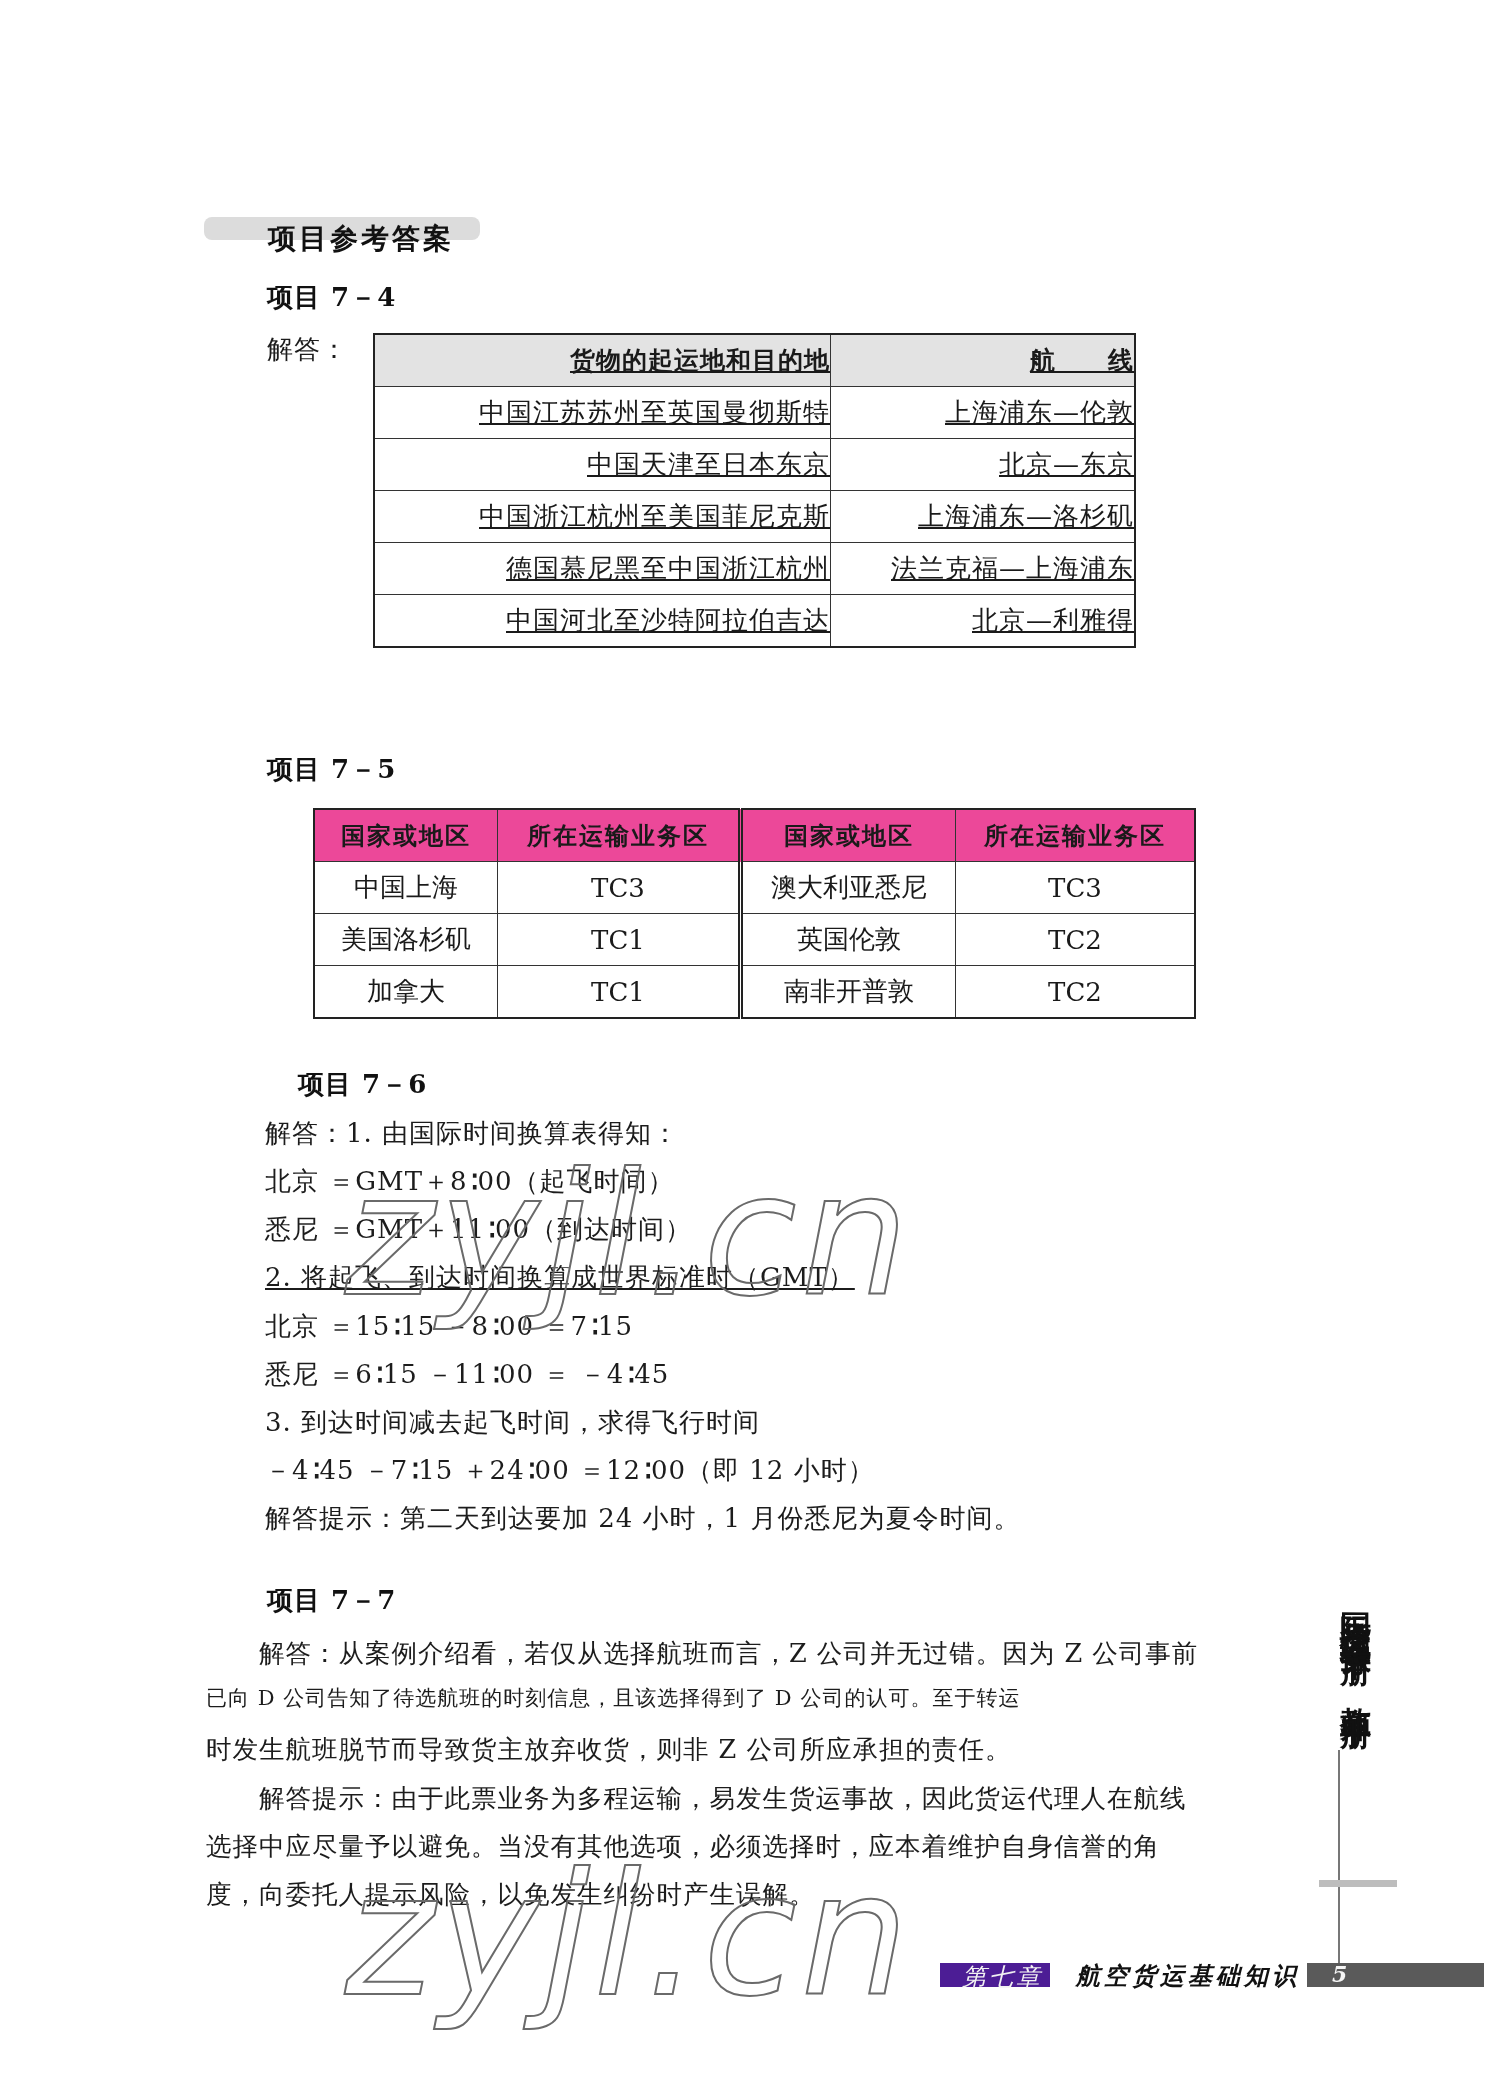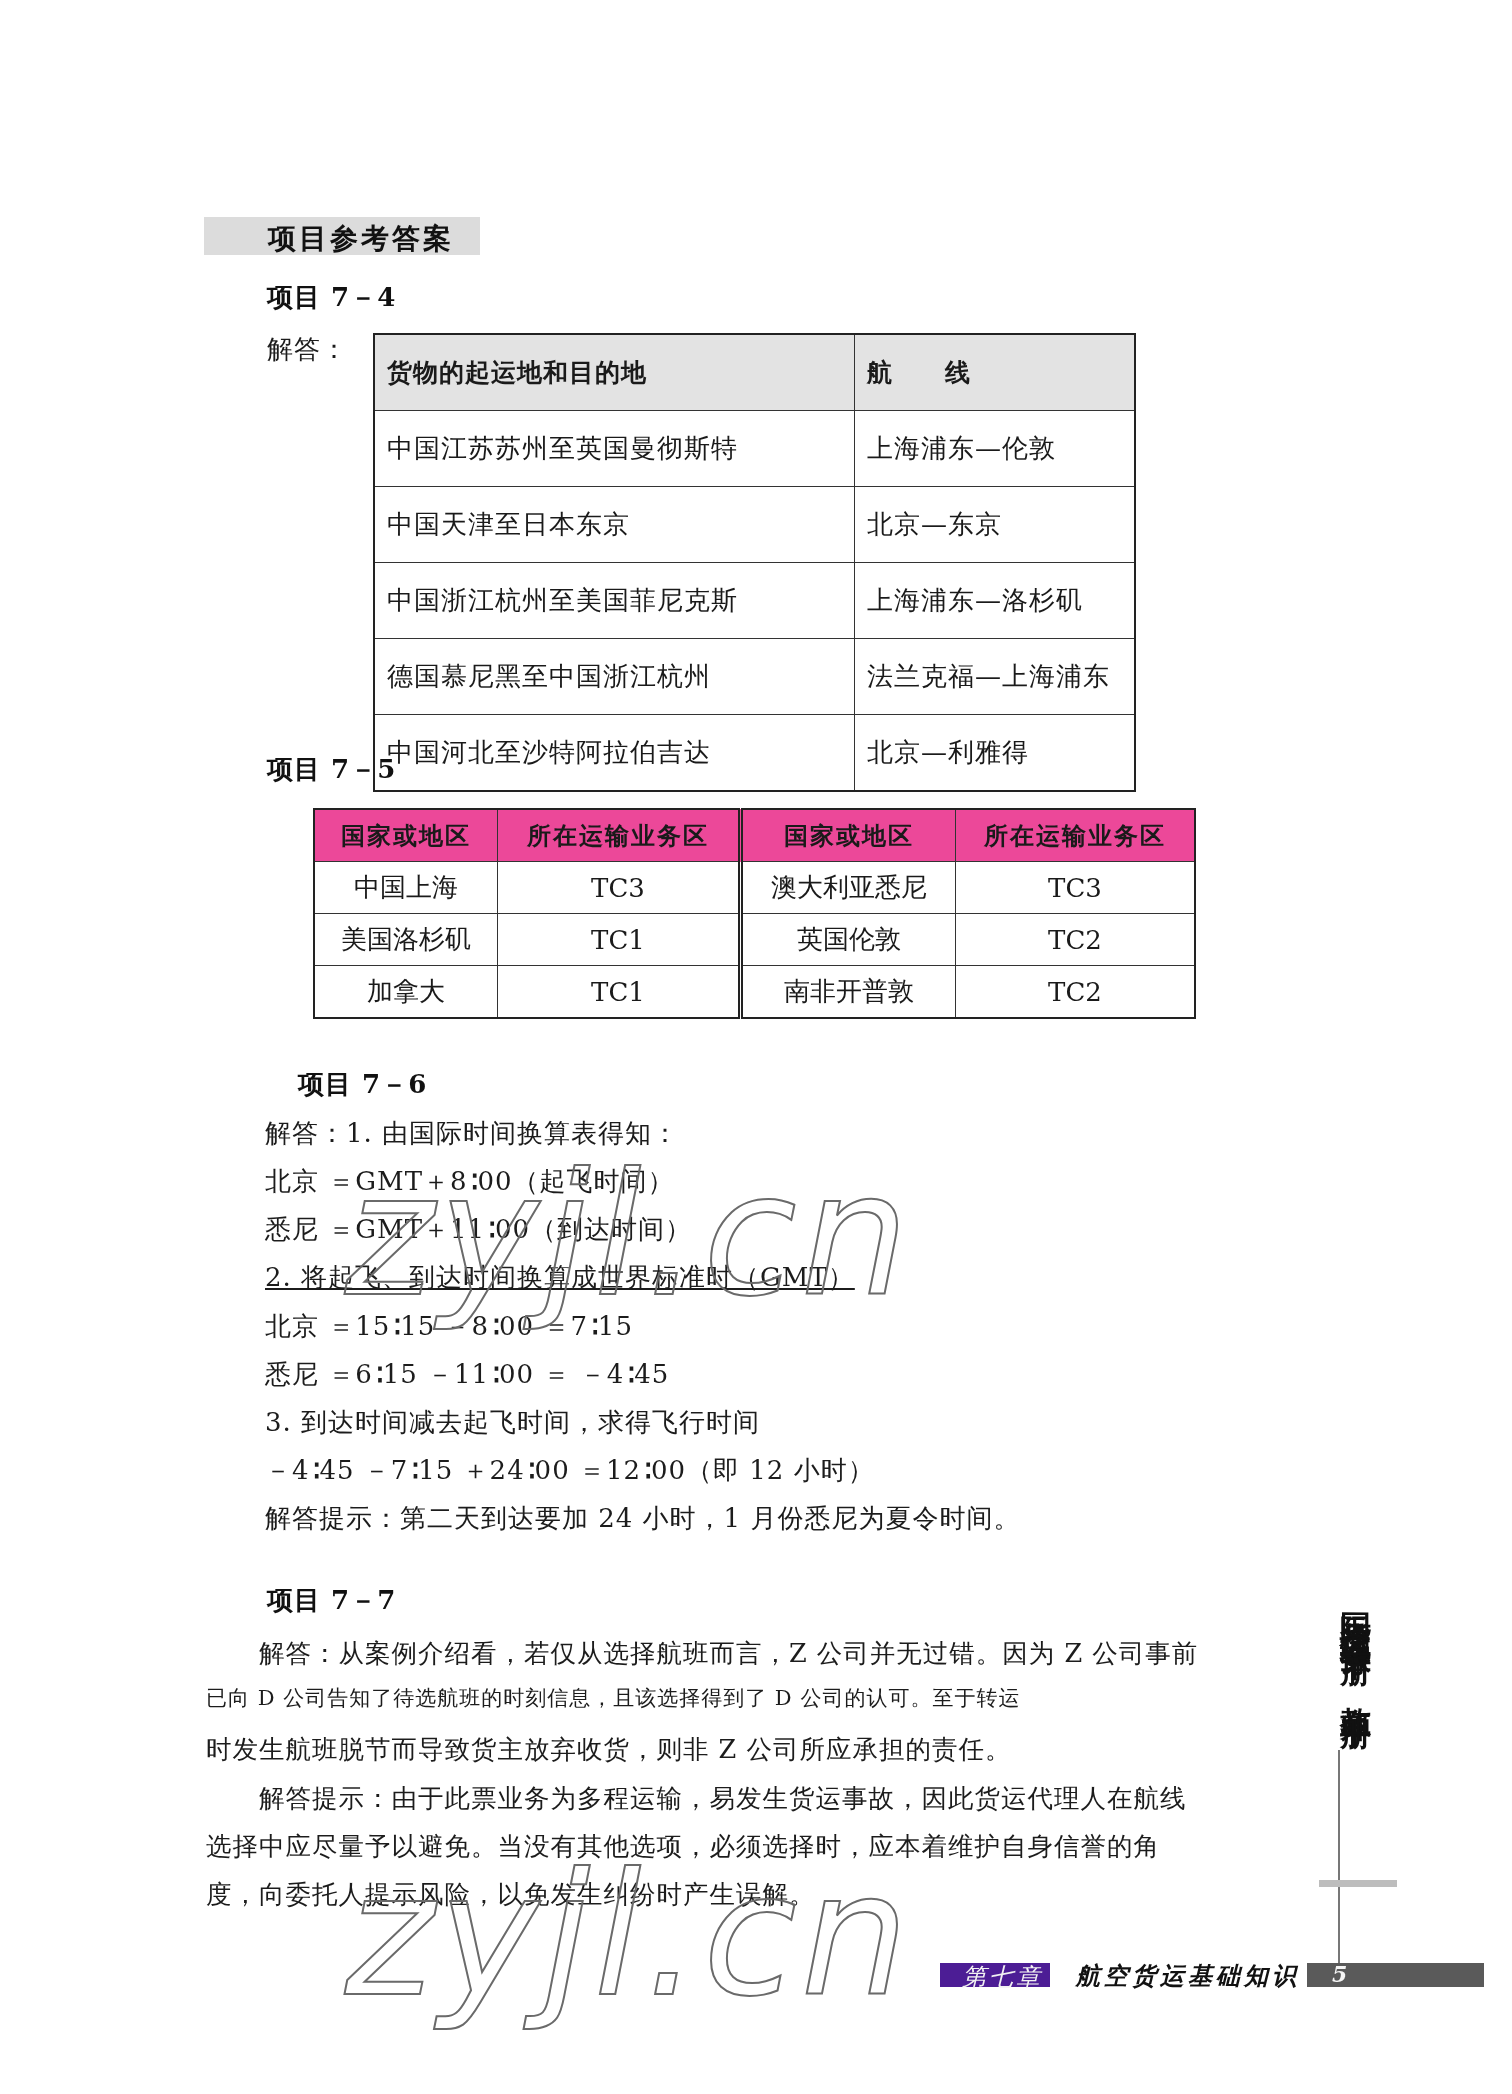--- a/index.html
+++ b/index.html
@@ -2,36 +2,37 @@
 <html><head>
 <meta charset="utf-8">
 <style>
   html, body { margin:0; padding:0; }
   body {
     width:1512px; height:2094px; background:#ffffff; position:relative; overflow:hidden;
     font-family:"DejaVu Serif","Liberation Serif",serif; color:#1a1a1a;
   }
   .abs { position:absolute; }
   .section-bar {
-    left:204px; top:217px; width:276px; height:38px; background:#dcdcdc;
+    left:204px; top:217px; width:276px; height:23px; background:#dcdcdc;border-radius:8px;
   }
   .section-bar span {
     position:absolute; left:64px; top:3px; font-family:"DejaVu Sans","Liberation Sans",sans-serif;
     font-size:28px; letter-spacing:3px; font-weight:bold; color:#111;
   }
   .heading {
     font-family:"DejaVu Serif","Liberation Serif",serif; font-weight:bold; font-size:26px; color:#111;
     letter-spacing:1px;
   }
   .body-text { font-size:26px; letter-spacing:1px; white-space:nowrap; color:#1c1c1c; }
   table { border-collapse:collapse; position:absolute; }
   .t1 { left:373px; top:333px; width:763px; border:2px solid #222; }
   .t1 td, .t1 th {
-    border:1.5px solid #333; text-align:left; font-size:26px; height:51px; padding:12px; font-weight:normal;
+    border:1.5px solid #333; text-align:right; font-size:26px; height:51px; padding:0; font-weight:normal;
     letter-spacing:1px;
+    text-decoration:underline;
   }
   .t1 th { background:#e3e3e3; font-family:"DejaVu Sans","Liberation Sans",sans-serif; font-weight:bold; font-size:25px; }
   .t1 .c1 { width:455px; }
   .t2 { left:313px; top:808px; width:883px; border:2px solid #222; }
   .t2 td, .t2 th {
     border:1.5px solid #333; text-align:center; font-size:26px; height:51px; padding:0; font-weight:normal;
   }
   .t2 th { background:#ec4899; font-family:"DejaVu Sans","Liberation Sans",sans-serif; font-weight:bold; font-size:24px; letter-spacing:2px; }
   .t2 .dbl { border-right:5px double #222; }
   .side-title {

